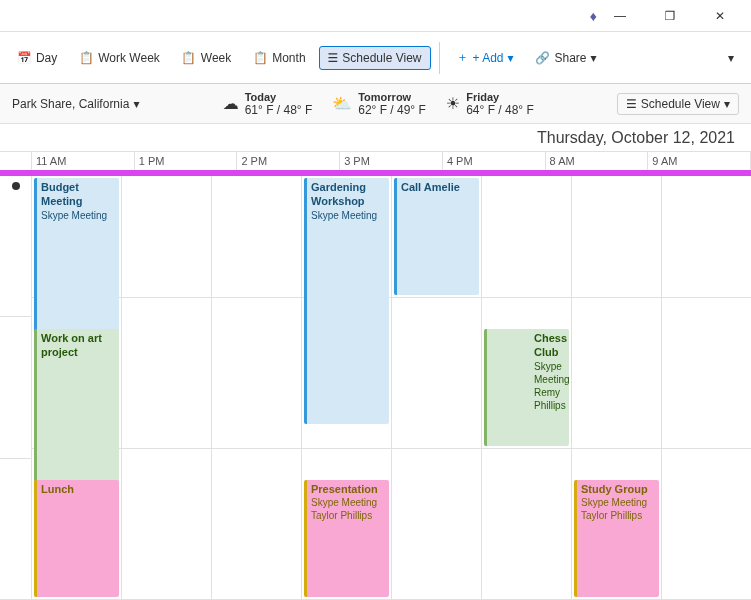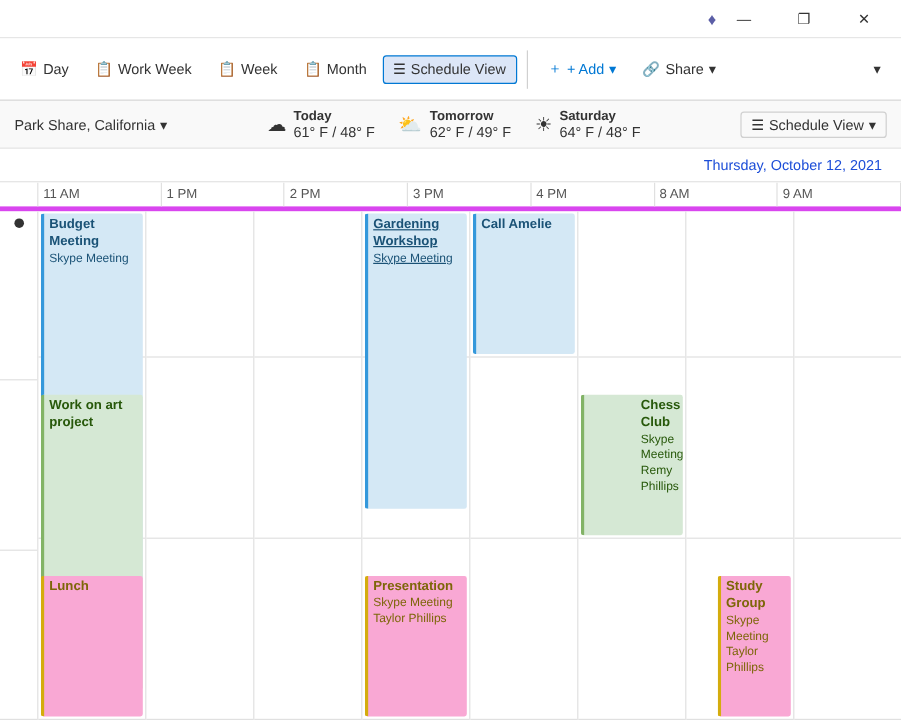--- a/index.html
+++ b/index.html
@@ -65,34 +65,34 @@
     
     .date-header {
       height: 28px;
       display: flex;
       align-items: center;
       justify-content: flex-end;
       padding-right: 16px;
       background: #fff;
       border-bottom: 1px solid #e0e0e0;
     }
-    .date-header-text { font-size: 12px; color: #1d4ed8; font-weight: 500; }
+    .date-header-text { font-size: 16px; color: #404040; font-weight: 500; }
 
     
     .calendar-container {
       display: flex;
       flex-direction: column;
       height: calc(600px - 32px - 52px - 40px - 28px);
       overflow: hidden;
     }
 
     .time-header-row {
       display: flex;
       height: 24px;
-      border-bottom: 4px solid #d946ef;
+      border-bottom: 6px solid #d946ef;
       background: #fff;
     }
     .time-label-cell {
       width: 32px;
       min-width: 32px;
       border-right: 1px solid #e0e0e0;
     }
     .time-slot-header {
       flex: 1;
       display: flex;
@@ -231,21 +231,21 @@
     <div class="weather-item">
       <span style="font-size:16px;">⛅</span>
       <div>
         <div class="weather-label">Tomorrow</div>
         <div class="weather-temp">62° F / 49° F</div>
       </div>
     </div>
     <div class="weather-item">
       <span style="font-size:16px;">☀</span>
       <div>
-        <div class="weather-label">Saturday</div>
+        <div class="weather-label">Friday</div>
         <div class="weather-temp">64° F / 48° F</div>
       </div>
     </div>
   </div>
   <div class="schedule-view-btn">
     <span>☰</span>
     <span>Schedule View</span>
     <span>▾</span>
   </div>
 </div>
@@ -309,21 +309,21 @@
 
       <div class="time-col">
         <div class="time-col-row"></div>
         <div class="time-col-row"></div>
         <div class="time-col-row"></div>
       </div>
 
       <div class="time-col">
         <div class="time-col-row">
 
-          <div class="event-block event-blue" style="top:2px; left:2px; right:2px; height:calc(200% + 4px);text-decoration:underline;">
+          <div class="event-block event-blue" style="top:2px; left:2px; right:2px; height:calc(200% + 4px);">
             <div class="event-title">Gardening Workshop</div>
             <div class="event-sub">Skype Meeting</div>
           </div>
         </div>
         <div class="time-col-row"></div>
         <div class="time-col-row">
 
           <div class="event-block event-yellow" style="top:2px; left:2px; right:2px; bottom:2px;">
             <div class="event-title">Presentation</div>
             <div class="event-sub">Skype Meeting</div>
@@ -354,21 +354,21 @@
           </div>
         </div>
         <div class="time-col-row"></div>
       </div>
 
       <div class="time-col">
         <div class="time-col-row"></div>
         <div class="time-col-row"></div>
         <div class="time-col-row">
 
-          <div class="event-block event-yellow" style="top:2px; left:2px; right:2px; bottom:2px;margin-left:24px;">
+          <div class="event-block event-yellow" style="top:2px; left:2px; right:2px; bottom:2px;">
             <div class="event-title">Study Group</div>
             <div class="event-sub">Skype Meeting</div>
             <div class="event-sub">Taylor Phillips</div>
           </div>
         </div>
       </div>
 
       <div class="time-col" style="border-right: none;">
         <div class="time-col-row"></div>
         <div class="time-col-row"></div>

